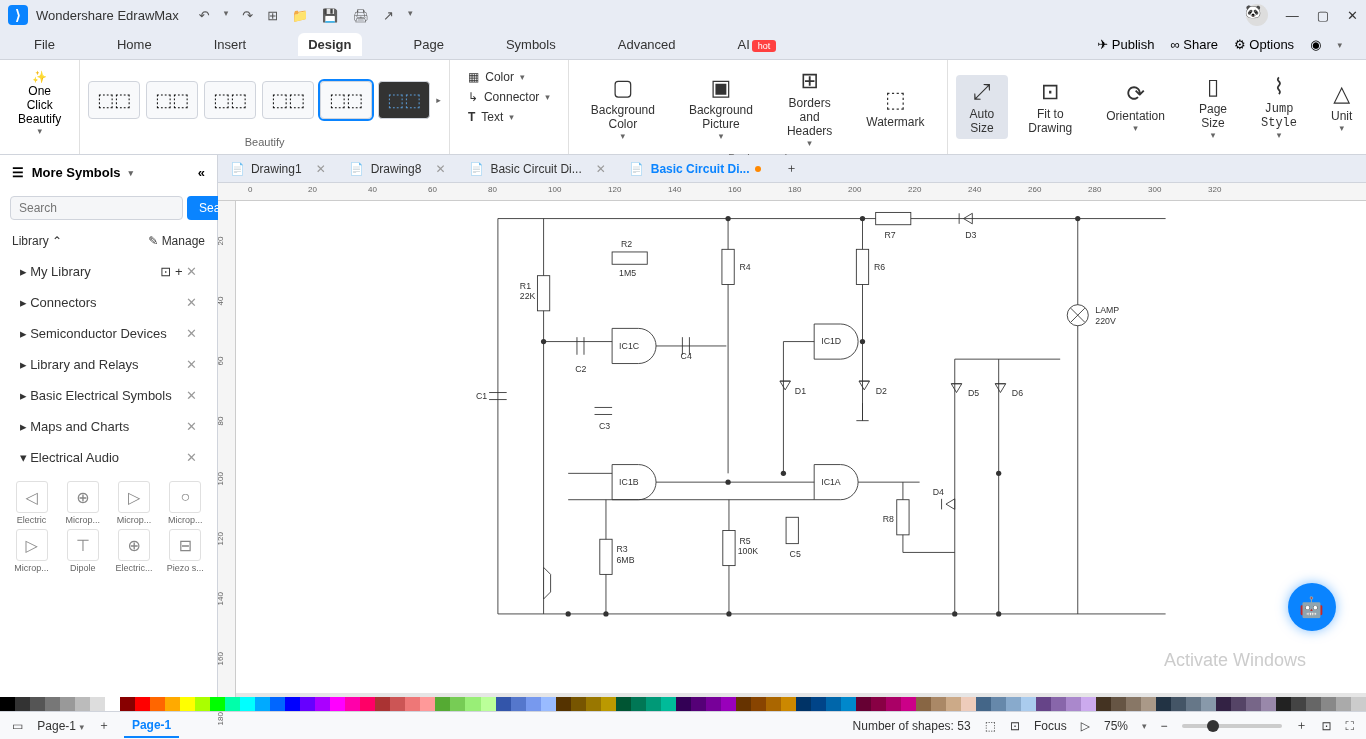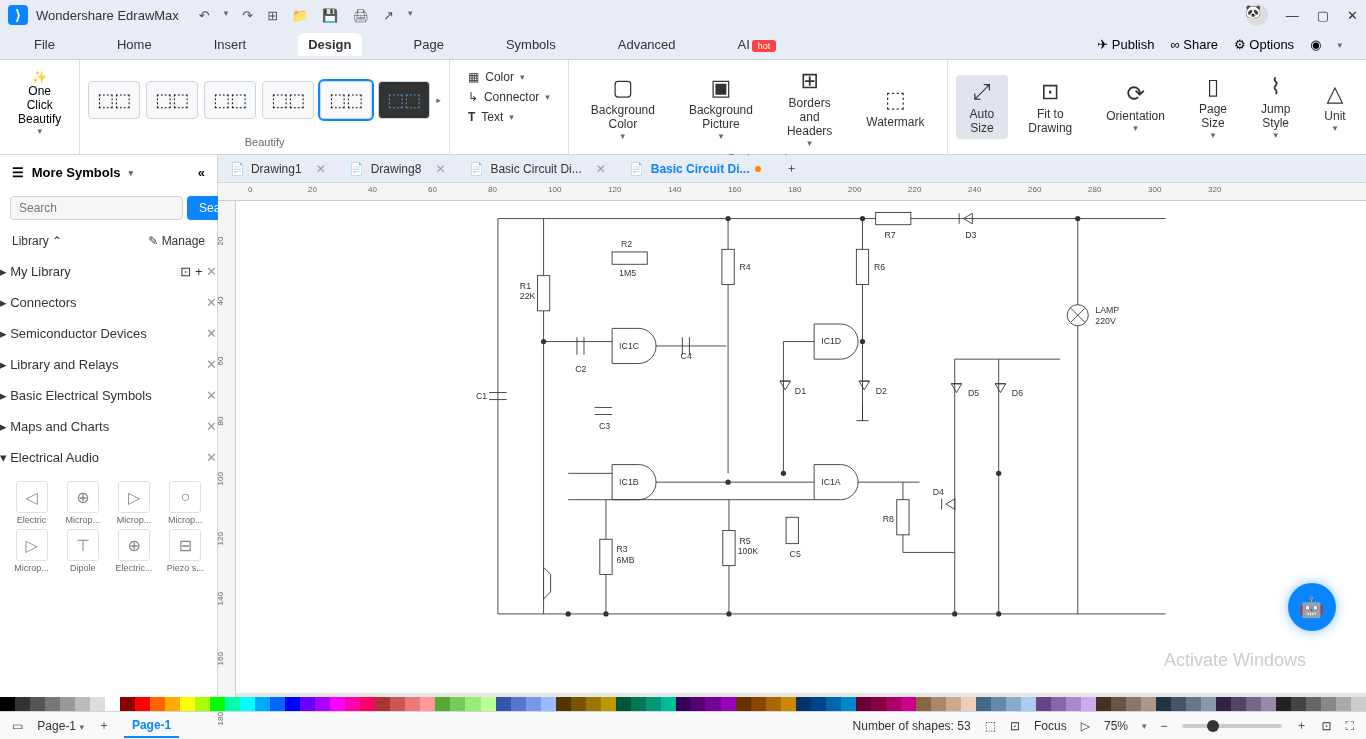--- a/index.html
+++ b/index.html
@@ -34,21 +34,21 @@
 .ribbon-large.active { background: #e0e4ec; border-radius: 4px; }
 
 .main-area { display: flex; height: calc(739px - 30px - 30px - 95px - 28px); }
 
 .sidebar { width: 218px; background: white; border-right: 1px solid #d0d4dc; display: flex; flex-direction: column; font-size: 13px; }
 .sidebar-header { display: flex; align-items: center; padding: 10px 12px; font-weight: 600; gap: 8px; }
 .sidebar-search { display: flex; padding: 6px 10px; gap: 4px; }
 .sidebar-search input { flex: 1; border: 1px solid #d0d4dc; border-radius: 4px; padding: 4px 8px; font-size: 12px; background: #f5f6f8; }
 .sidebar-search button { background: #0a84ff; color: white; border: none; border-radius: 4px; padding: 4px 12px; font-size: 12px; cursor: pointer; }
 .library-row { display: flex; justify-content: space-between; padding: 8px 12px; font-size: 12px; color: #333; }
-.lib-cat { display: flex; justify-content: space-between; padding: 8px 0; cursor: pointer; color: #333; }
+.lib-cat { display: flex; justify-content: space-between; padding: 8px 20px; cursor: pointer; color: #333; }
 .lib-cat .close { color: #999; }
 .symbol-grid { display: grid; grid-template-columns: repeat(4, 1fr); gap: 4px; padding: 8px; }
 .symbol-cell { display: flex; flex-direction: column; align-items: center; font-size: 9px; color: #666; cursor: pointer; }
 .symbol-icon { width: 32px; height: 32px; border: 1px solid #e0e0e0; border-radius: 3px; display: flex; align-items: center; justify-content: center; font-size: 16px; color: #888; margin-bottom: 2px; }
 
 .canvas-area { flex: 1; display: flex; flex-direction: column; background: #e6e6e6; position: relative; }
 .tab-bar { height: 28px; background: #e8ecf4; display: flex; align-items: center; font-size: 12px; border-bottom: 1px solid #d0d4dc; }
 .file-tab { display: flex; align-items: center; gap: 6px; padding: 0 12px; height: 100%; cursor: pointer; color: #333; }
 .file-tab.active { color: #0a84ff; font-weight: 600; }
 .file-tab .close { color: #999; margin-left: 8px; }
@@ -208,21 +208,21 @@
           <span class="caret">▾</span>
         </div>
       <div class="ribbon-large">
           <span class="ribbon-large-icon">▯</span>
           <span style="white-space:pre-line;">Page
 Size</span>
           <span class="caret">▾</span>
         </div>
       <div class="ribbon-large">
           <span class="ribbon-large-icon">⌇</span>
-          <span style="white-space:pre-line;">Jump
+          <span style="white-space:pre-line;font-family:Liberation Mono, monospace;">Jump
 Style</span>
           <span class="caret">▾</span>
         </div>
       <div class="ribbon-large">
           <span class="ribbon-large-icon">△</span>
           <span>Unit</span>
           <span class="caret">▾</span>
         </div>
     </div>
   </div>

